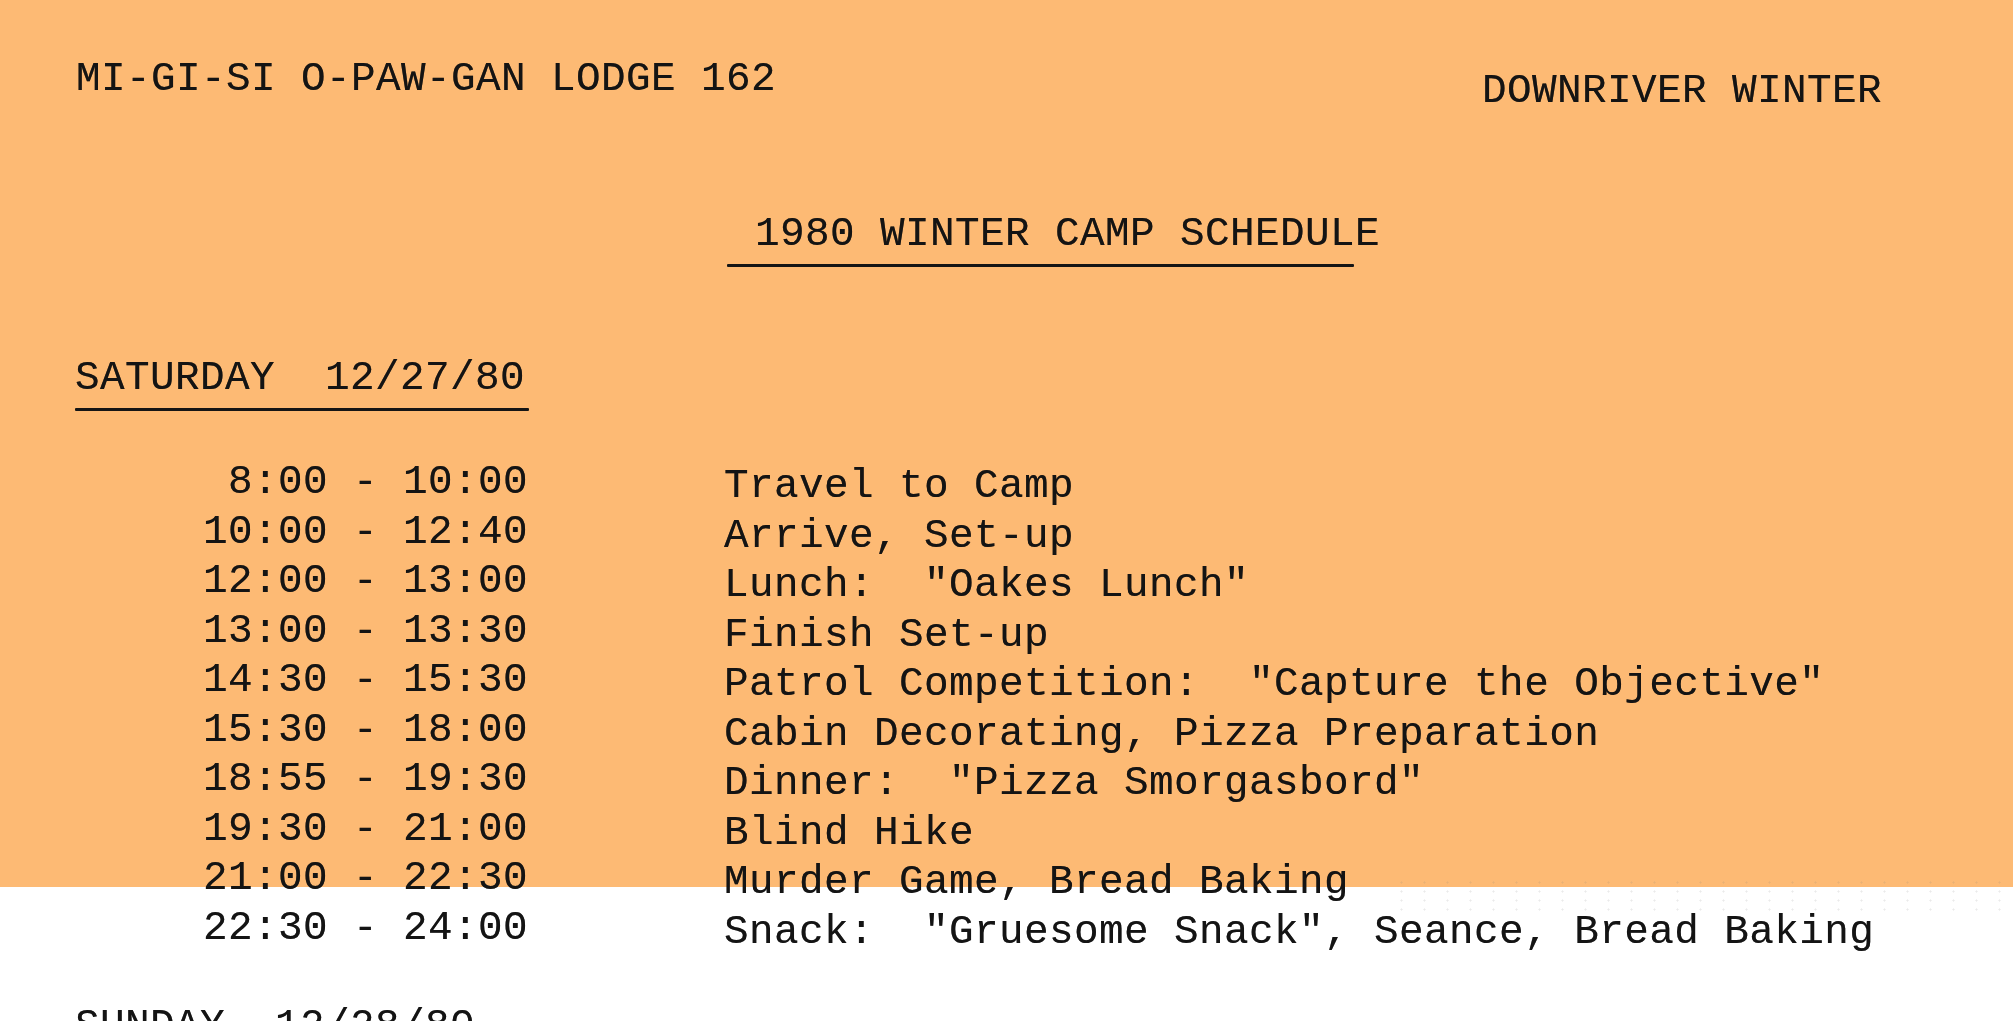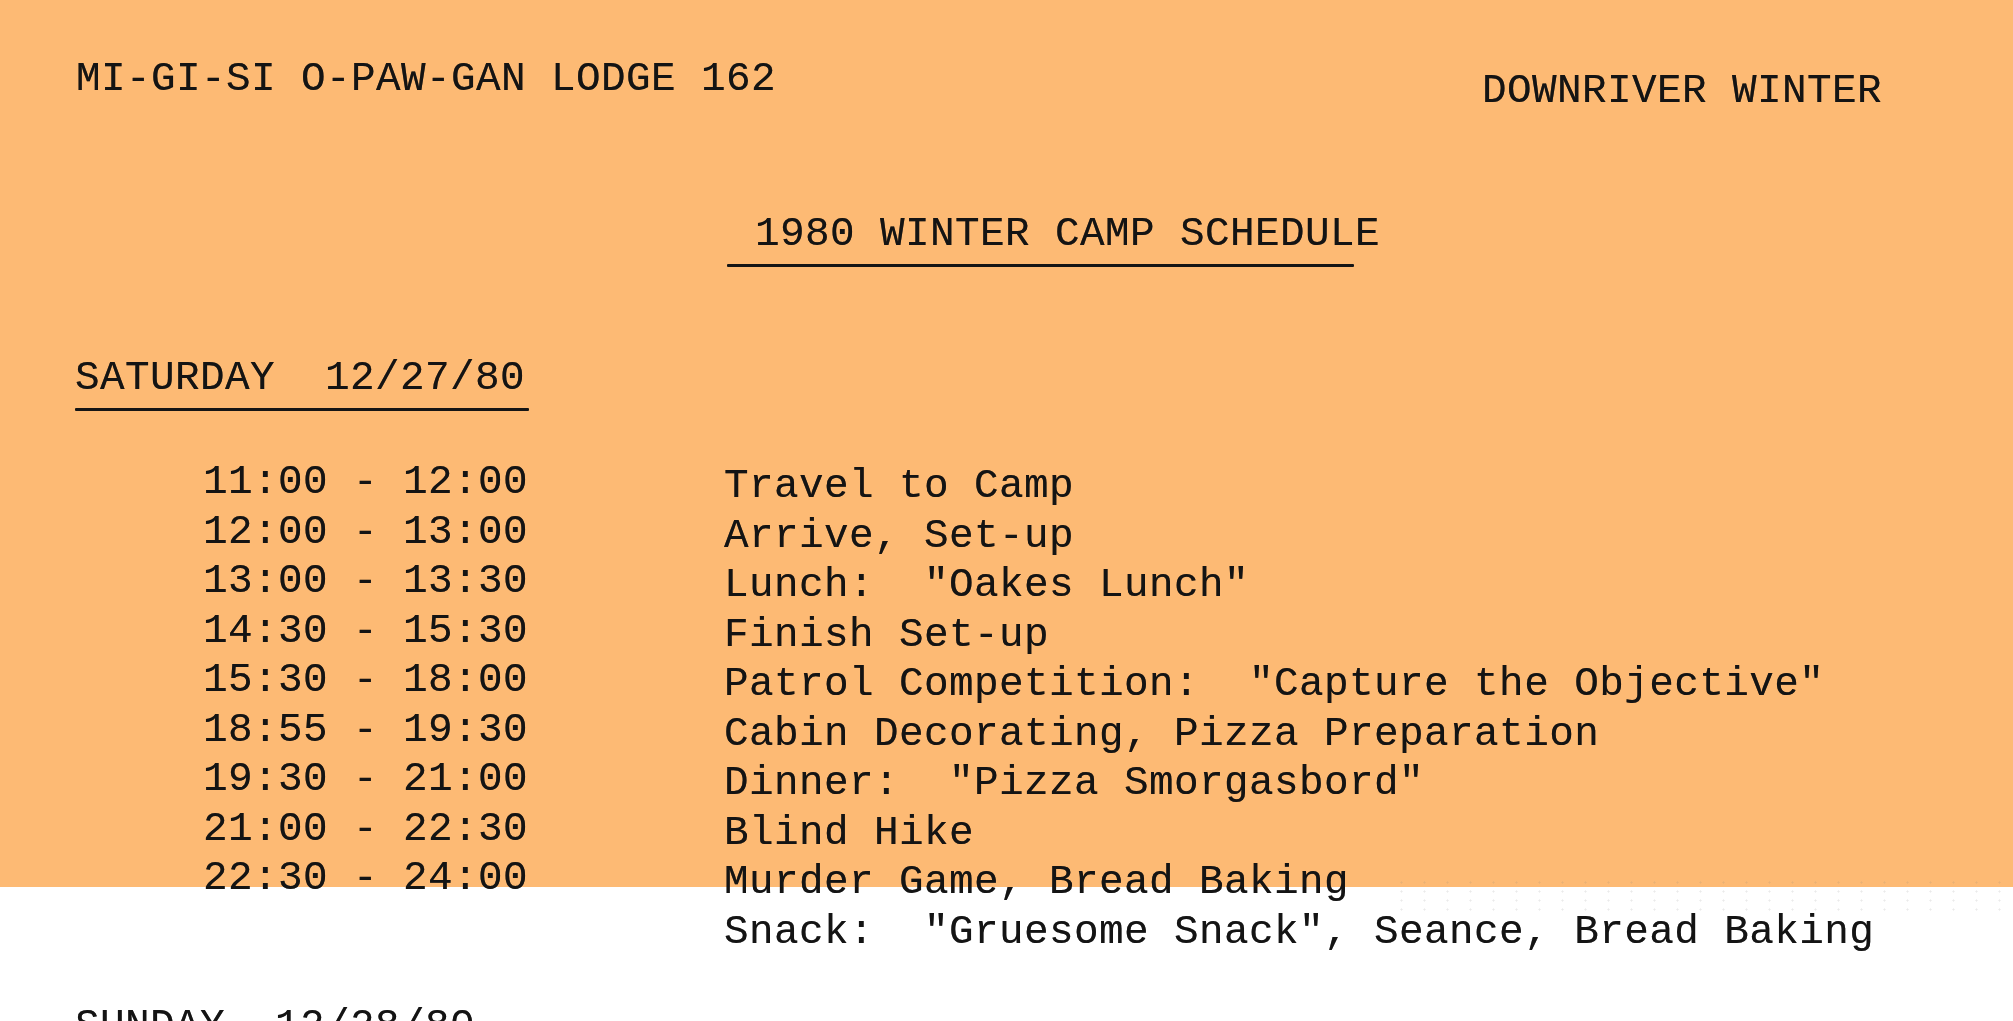--- a/index.html
+++ b/index.html
@@ -74,21 +74,22 @@
 
   <div class="tw" style="left:1482px; top:71px;">DOWNRIVER WINTER</div>
 
   <div class="tw" style="left:755px; top:214px;">1980 WINTER CAMP SCHEDULE</div>
   <div class="underline" style="left:727px; top:264px; width:627px;"></div>
 
   <div class="tw" style="left:75px; top:358px;">SATURDAY  12/27/80</div>
   <div class="underline" style="left:75px; top:408px; width:454px;"></div>
 
   <div class="times">
-    <div class="row">11:00 - 12:00</div>
+    <div class="row">8:00 - 10:00</div>
+    <div class="row">10:00 - 12:40</div>
     <div class="row">12:00 - 13:00</div>
     <div class="row">13:00 - 13:30</div>
     <div class="row">14:30 - 15:30</div>
     <div class="row">15:30 - 18:00</div>
     <div class="row">18:55 - 19:30</div>
     <div class="row">19:30 - 21:00</div>
     <div class="row">21:00 - 22:30</div>
     <div class="row">22:30 - 24:00</div>
   </div>
 

